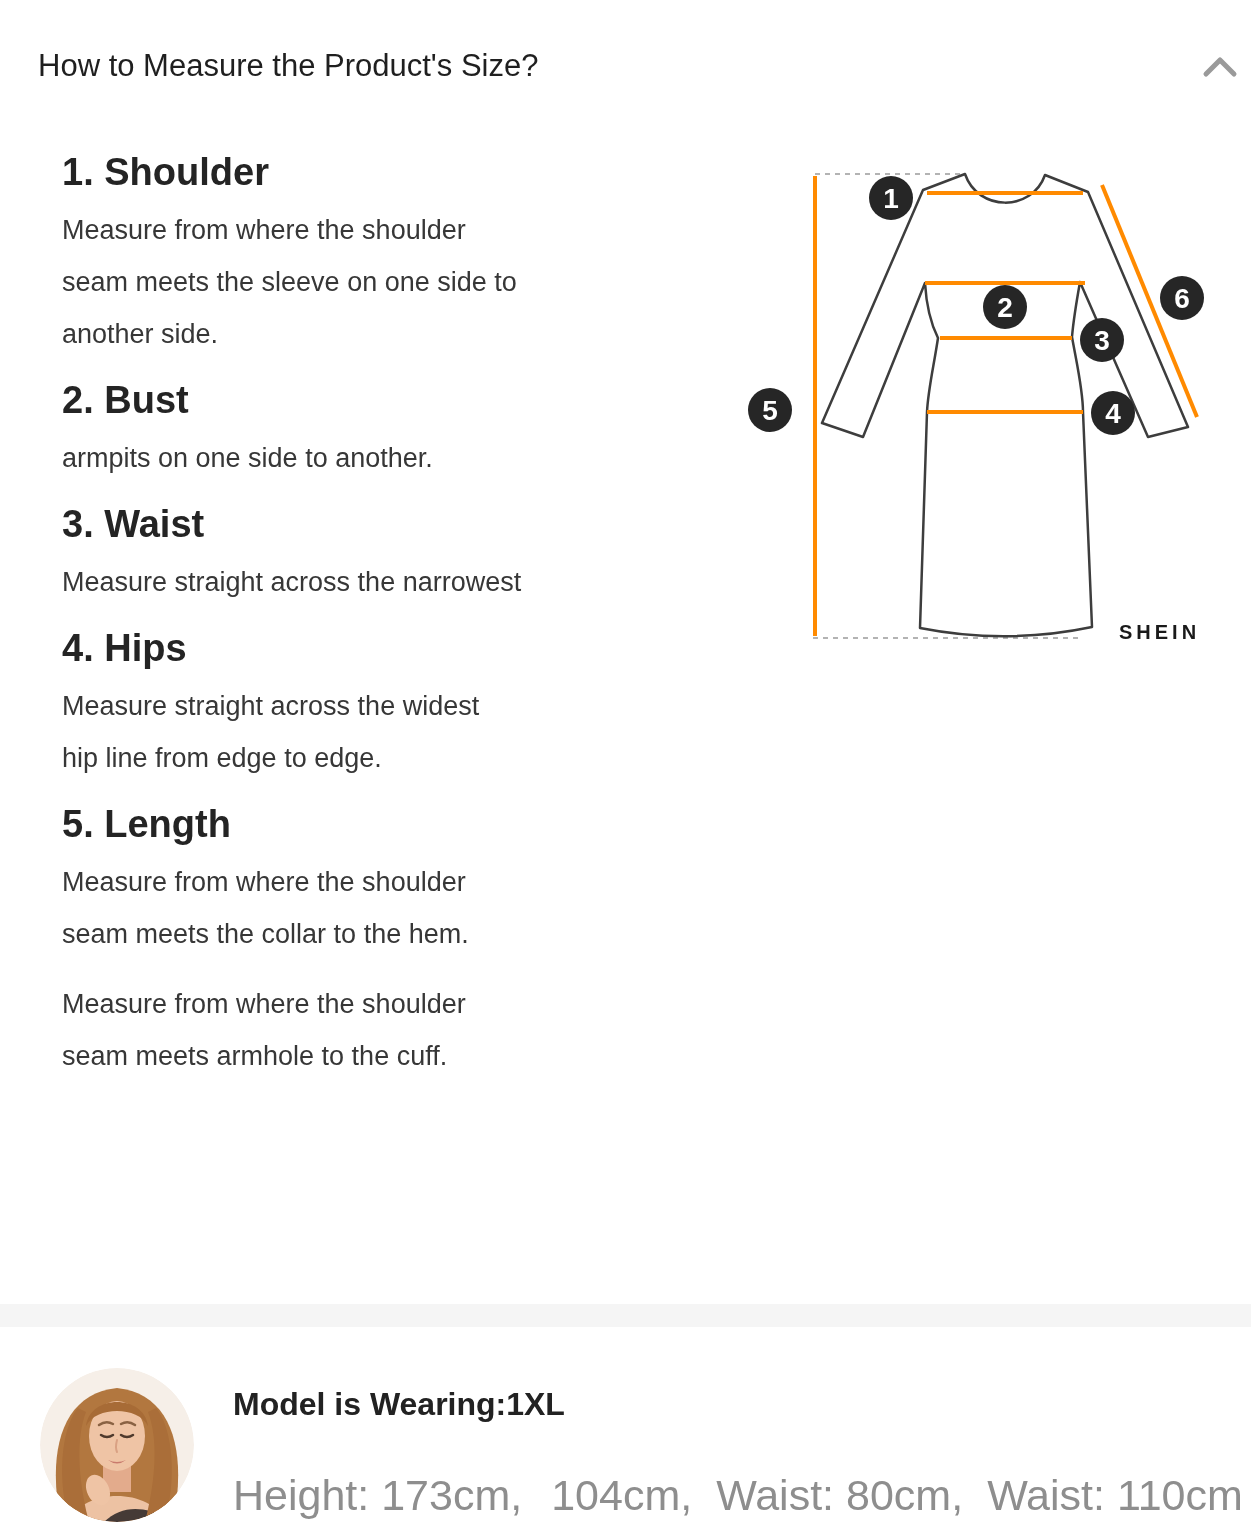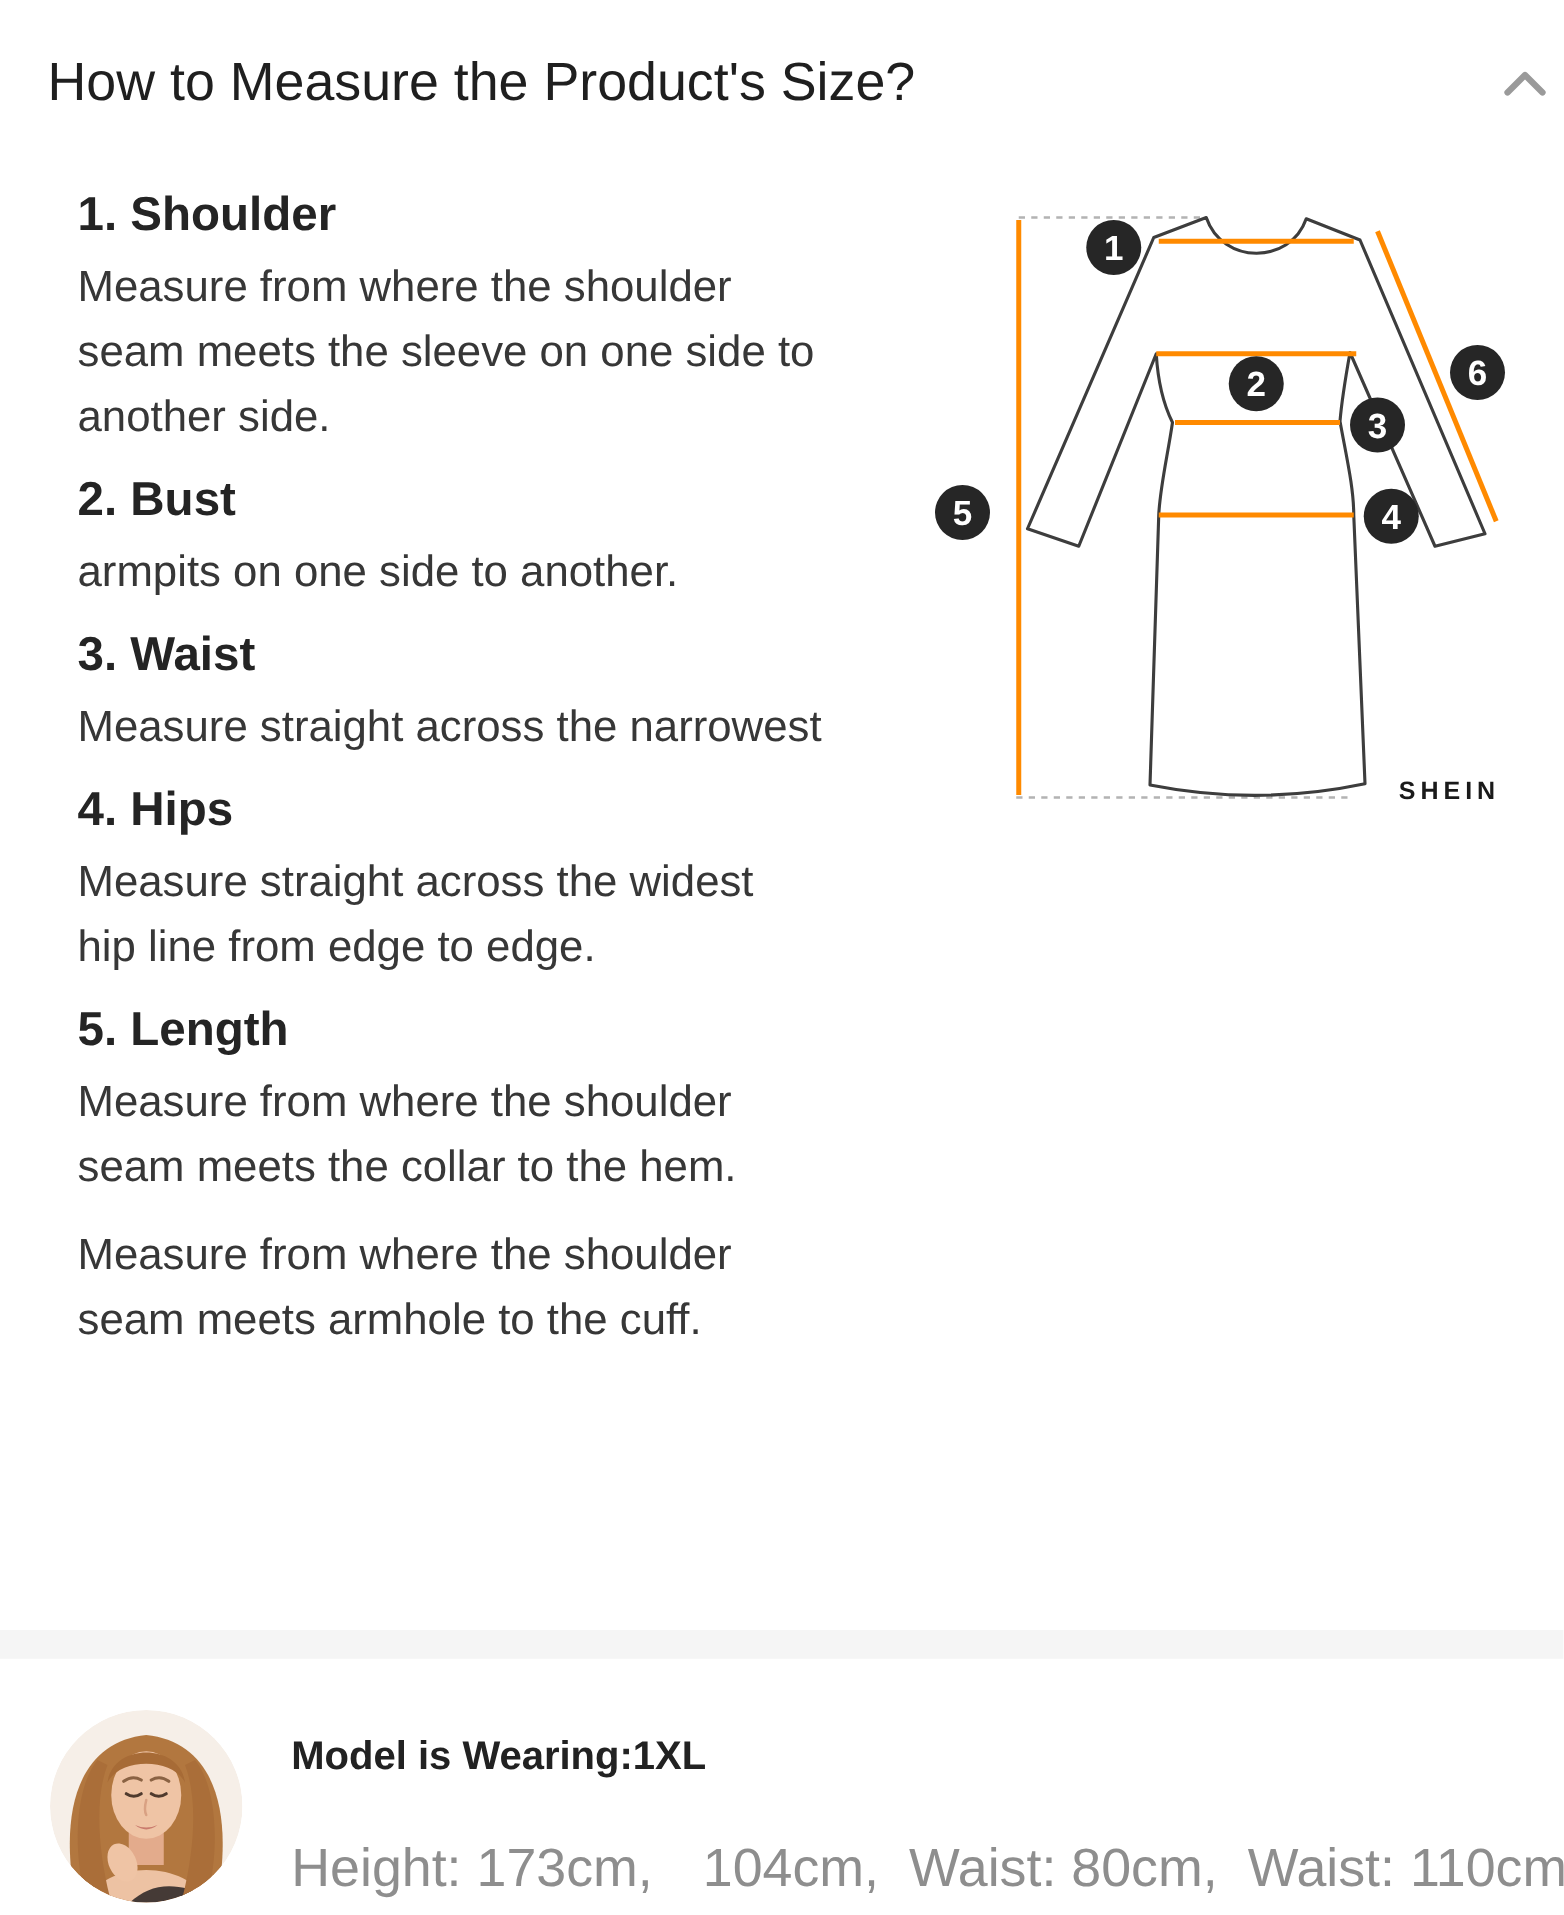--- a/index.html
+++ b/index.html
@@ -2,44 +2,44 @@
 <html><head>
 <meta charset="utf-8">
 <style>
   html,body{margin:0;padding:0;background:#fff;}
   .page{
     position:relative;width:1251px;height:1532px;background:#ffffff;overflow:hidden;
     font-family:"Liberation Sans","DejaVu Sans",sans-serif;color:#222;
   }
   .page-title{
     position:absolute;left:38px;top:42px;margin:0;
-    font-size:43px;font-weight:400;color:#1f1f1f;line-height:48px;white-space:nowrap;
+    font-size:31px;font-weight:400;color:#1f1f1f;line-height:48px;white-space:nowrap;
   }
   .collapse-btn{
     position:absolute;left:1198px;top:50px;width:44px;height:36px;
     background:none;border:none;padding:0;cursor:pointer;
   }
   .sections{position:absolute;left:62px;top:150px;width:645px;}
   .sections h3{margin:0 0 10px 0;font-size:38px;line-height:44px;font-weight:700;color:#242424;}
-  .sections p{margin:0 0 18px 0;font-size:35px;line-height:52px;font-weight:400;color:#373737;}
+  .sections p{margin:0 0 18px 0;font-size:27px;line-height:52px;font-weight:400;color:#373737;}
   .sections .ln{display:block;}
   .diagram{position:absolute;left:745px;top:150px;width:470px;height:512px;}
   .divider{position:absolute;left:0;top:1304px;width:1251px;height:23px;background:#f5f5f5;}
   .avatar{
     position:absolute;left:40px;top:1368px;width:154px;height:154px;border-radius:50%;overflow:hidden;
   }
   .model-title{
     position:absolute;left:233px;top:1376px;margin:0;
     font-size:32px;line-height:56px;font-weight:700;color:#222;white-space:nowrap;
   }
   .model-measurements{
     position:absolute;left:233px;top:1470px;display:flex;gap:24px;
     font-size:43px;line-height:50px;font-weight:400;color:#8e8e8e;white-space:nowrap;
   }
-  .model-measurements span:first-child{margin-right:16px;}
+  .model-measurements span:first-child{margin-right:5px;}
 </style>
 </head>
 <body>
 
 <div class="page">
 
   <h1 class="page-title">How to Measure the Product's Size?</h1>
 
   <button class="collapse-btn" aria-label="collapse">
     <svg width="44" height="36" viewBox="0 0 44 36">

